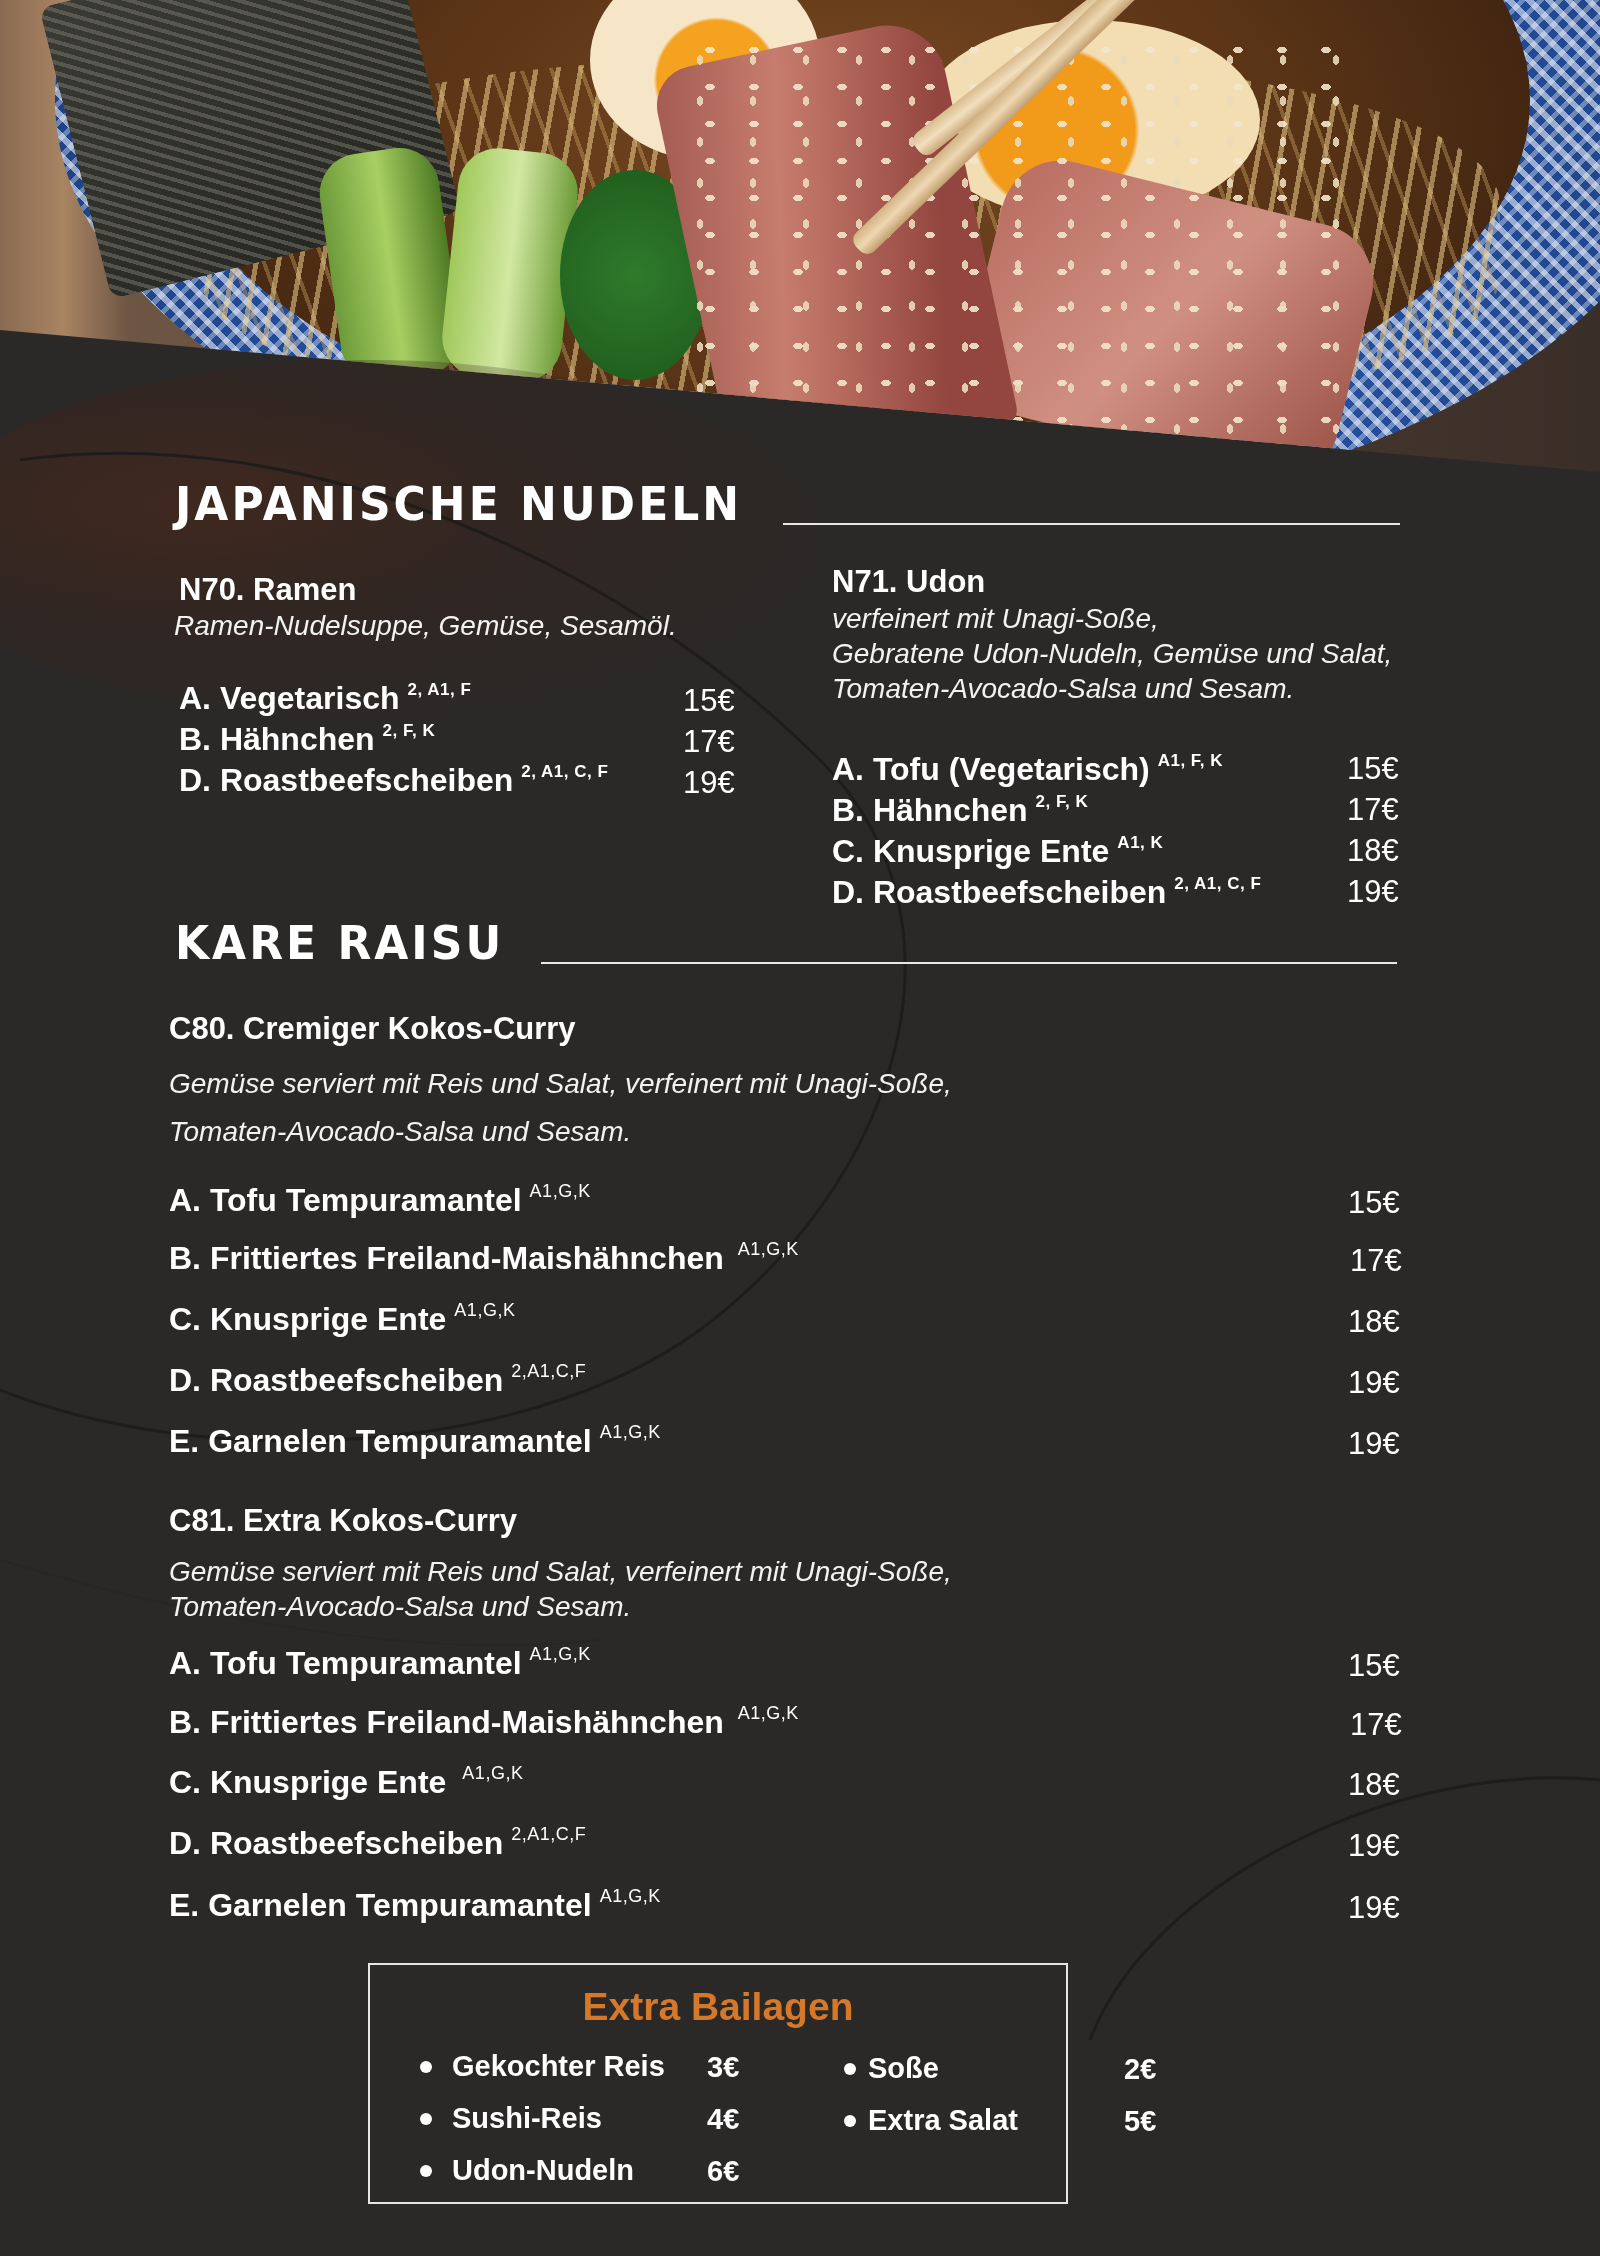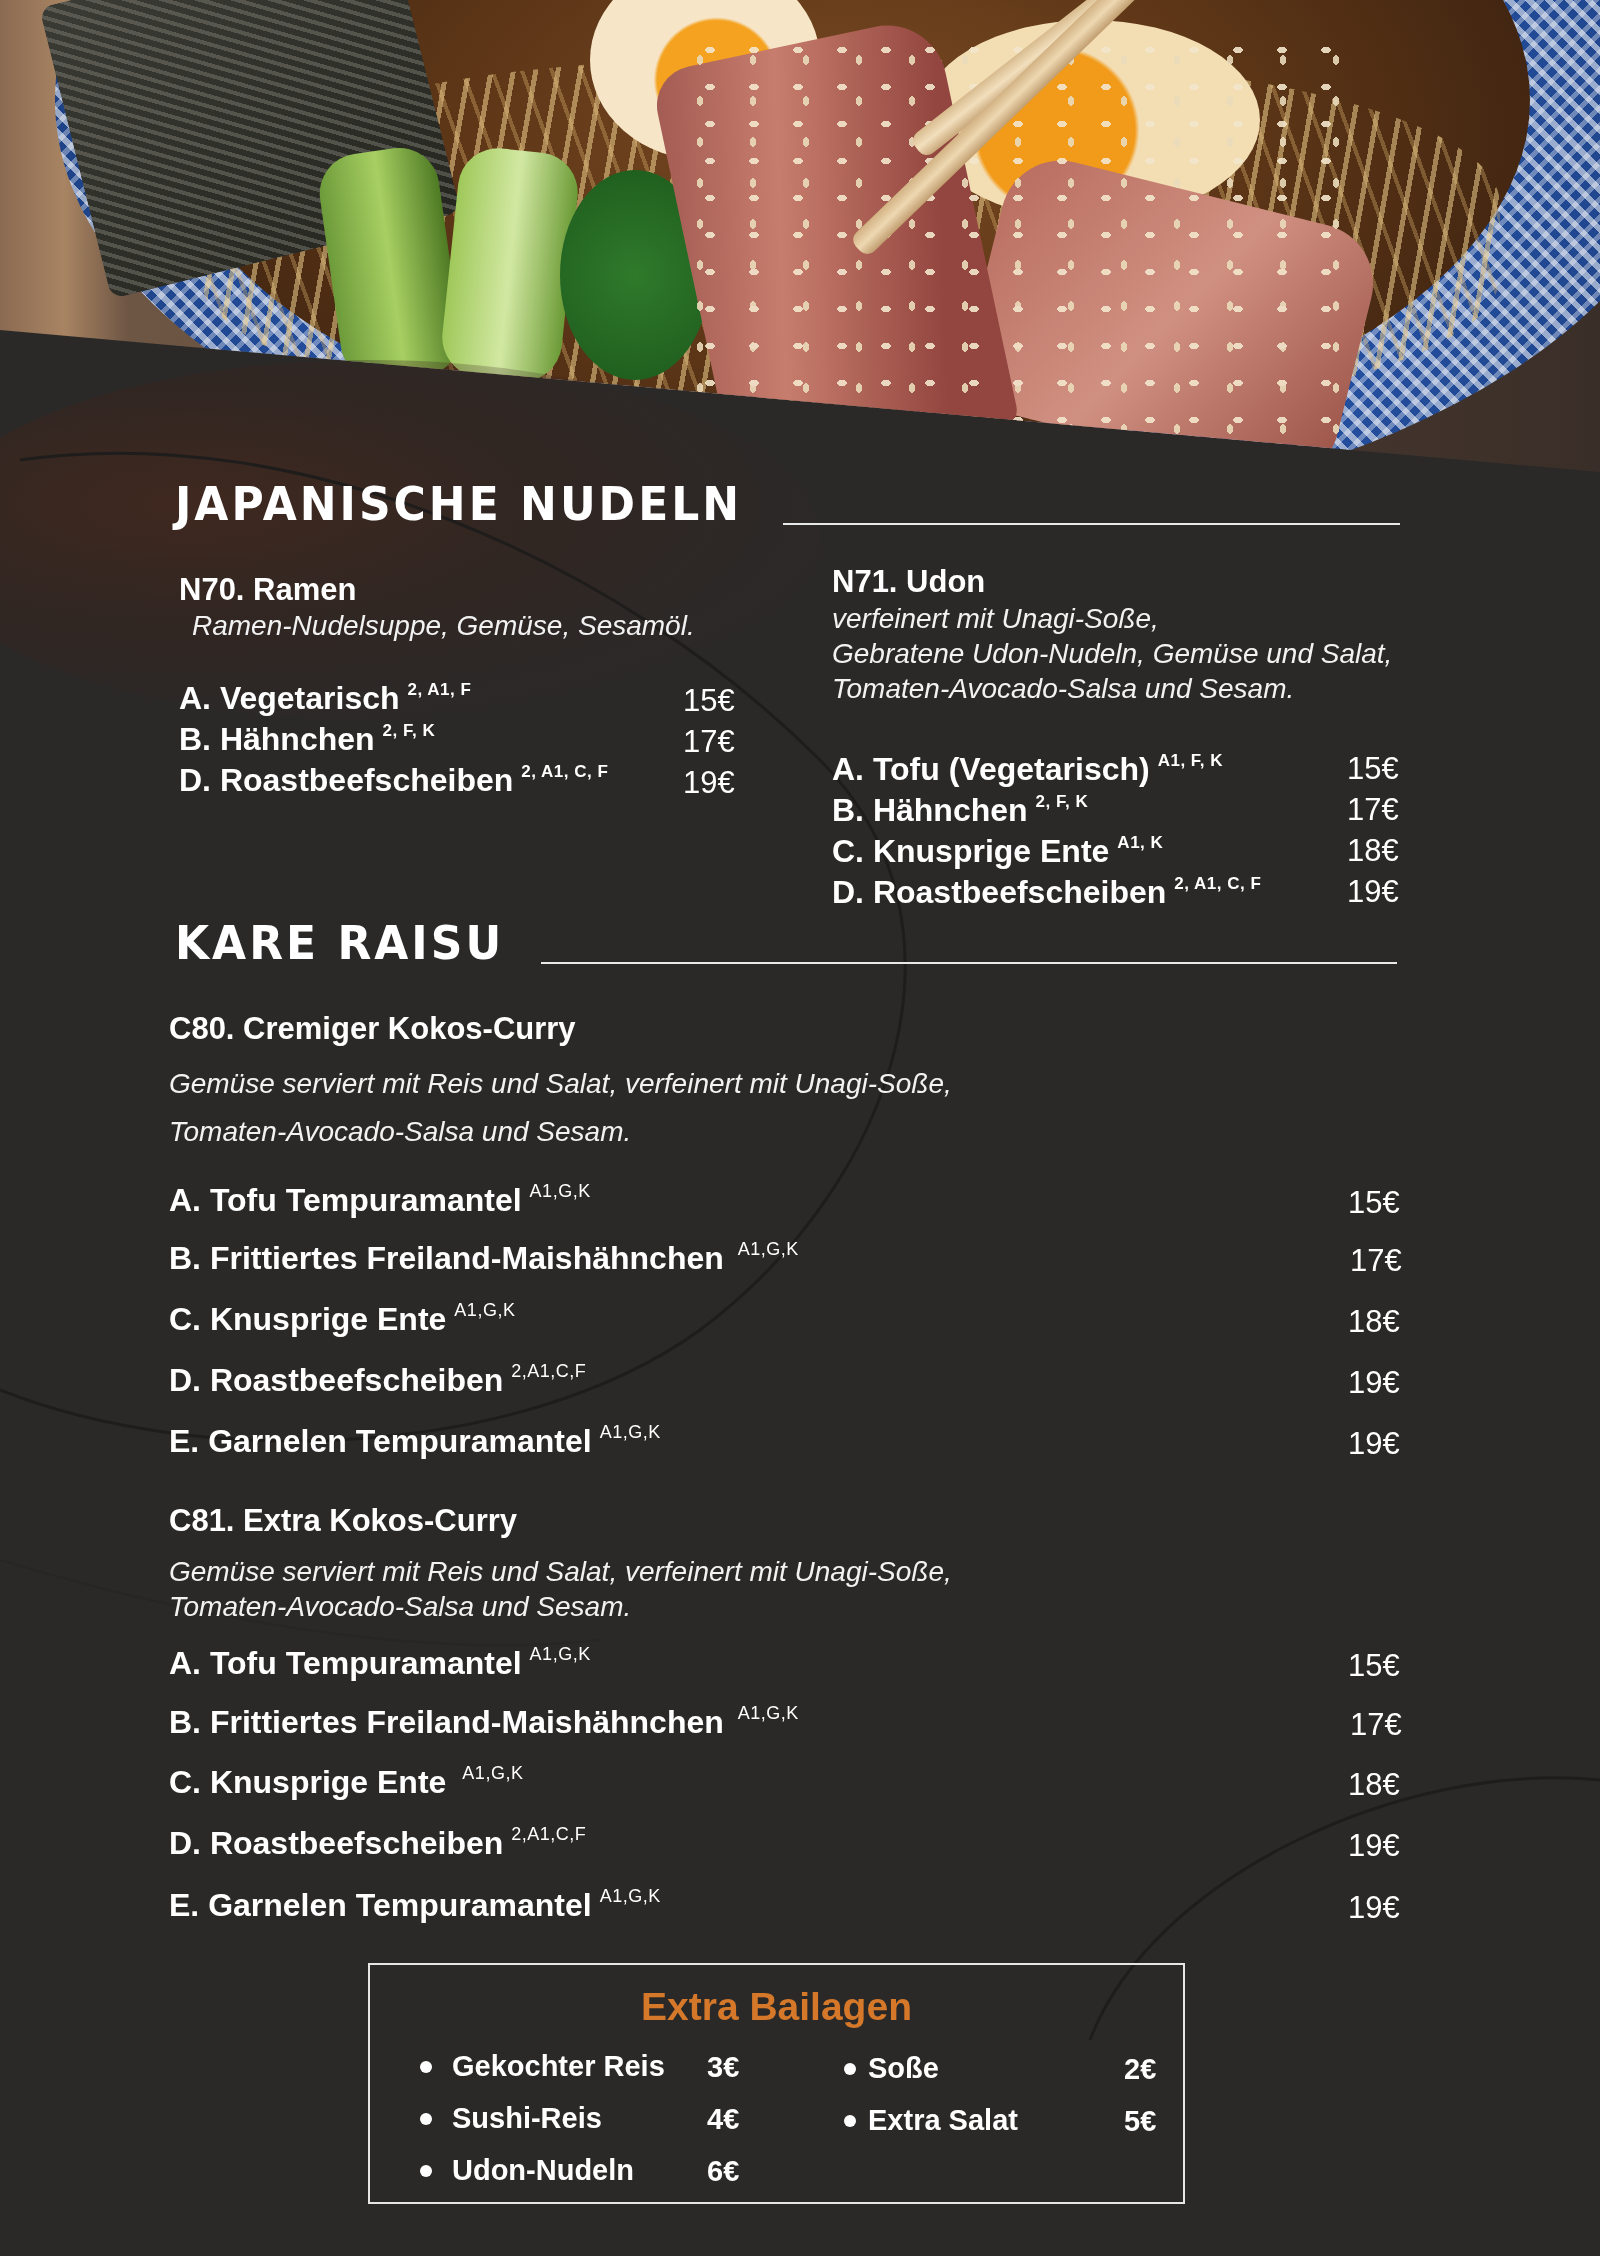--- a/index.html
+++ b/index.html
@@ -71,21 +71,21 @@
 
     .dish-title { position: absolute; font-weight: bold; font-size: 31px; color: #fff; }
     .dish-desc { position: absolute; font-style: italic; font-size: 28px; color: #f2f2f2; line-height: 35px; }
     .dish-desc span { display: block; }
 
     .opt-row { position: absolute; display: flex; align-items: baseline; font-weight: bold; font-size: 32px; color: #fff; }
     .opt-row .allergen { font-size: 17px; font-weight: bold; position: relative; top: -14px; margin-left: 8px; letter-spacing: .5px; }
     .opt-row .allergen.thin { font-weight: normal; font-size: 18px; }
     .price { position: absolute; font-weight: normal; font-size: 31px; color: #fff; }
 
-    .extras-box { position: absolute; left: 368px; top: 1963px; width: 817px; height: 241px; border: 2px solid #e6e6e6; }
+    .extras-box { position: absolute; left: 368px; top: 1963px; width: 700px; height: 241px; border: 2px solid #e6e6e6; }
     .extras-title { position: absolute; left: 0; width: 100%; top: 20px; text-align: center; font-weight: bold; font-size: 39px; color: #d5782a; }
     .extra-item { position: absolute; font-weight: bold; font-size: 29px; color: #fff; display: flex; align-items: center; }
     .extra-item .dot { width: 12px; height: 12px; border-radius: 50%; background: #fff; margin-right: 20px; }
     .extra-price { position: absolute; font-weight: bold; font-size: 29px; color: #fff; }
   </style>
 </head>
 <body>
 
 <div class="hero">
   <div class="bowl"></div>
@@ -108,21 +108,21 @@
 <svg class="swirl" viewBox="0 0 1600 2256">
   <path d="M20 460 C 300 420, 620 560, 820 760 C 980 920, 900 1180, 700 1330 C 520 1460, 200 1470, 0 1390" fill="none" stroke="#1f1d1c" stroke-width="3"></path>
   <path d="M1600 1780 C 1400 1760, 1150 1880, 1090 2040" fill="none" stroke="#1f1d1c" stroke-width="3"></path>
   <path d="M0 1560 C 200 1620, 420 1660, 600 1640" fill="none" stroke="#282625" stroke-width="2"></path>
 </svg>
 
 <div class="section-title" style="left:175px; top:478px;">JAPANISCHE NUDELN</div>
 <div class="section-rule" style="left:783px; top:523px; width:617px;"></div>
 
 <div class="dish-title" style="left:179px; top:572px;">N70. Ramen</div>
-<div class="dish-desc" style="left:192px; top:608px;">
+<div class="dish-desc" style="left:174px; top:608px;">
   <span>Ramen-Nudelsuppe, Gemüse, Sesamöl.</span>
 </div>
 
 <div class="opt-row" style="left:179px; top:680px;">
   <span>A. Vegetarisch</span>
   <span class="allergen">2, A1, F</span>
 </div>
 <div class="price" style="left:683px; top:683px;">15€</div>
 
 <div class="opt-row" style="left:179px; top:721px;">

